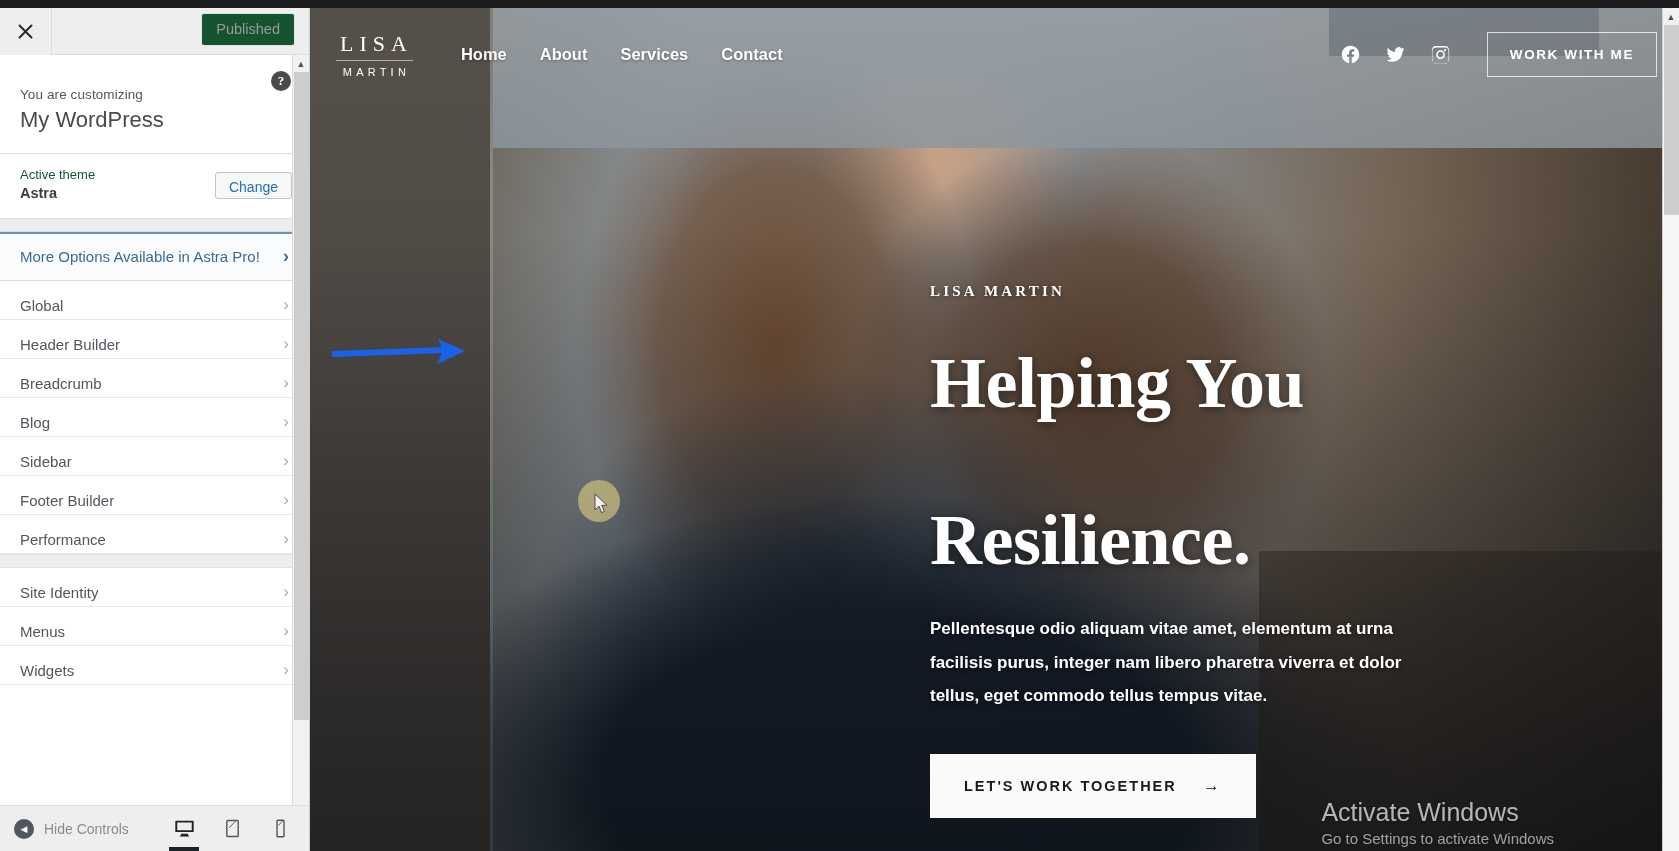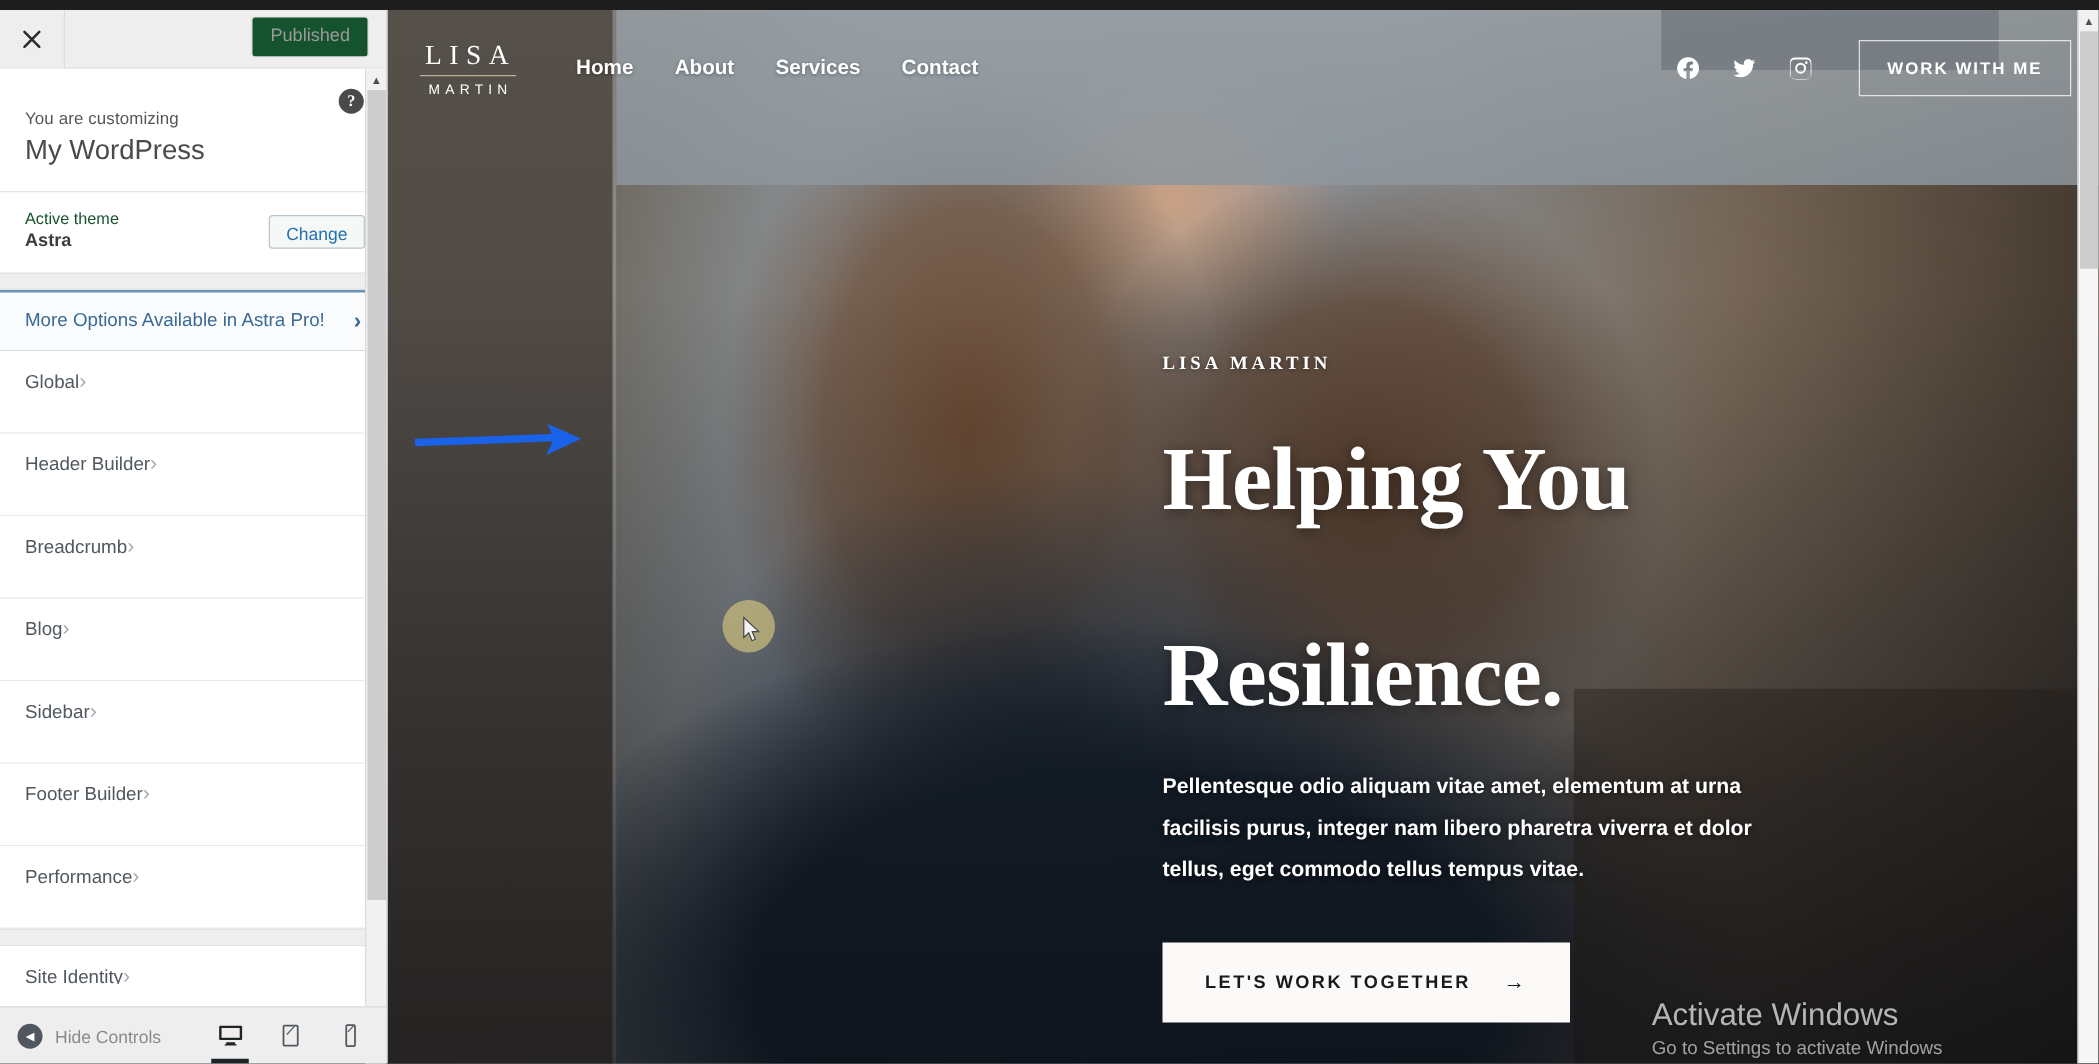--- a/index.html
+++ b/index.html
@@ -153,25 +153,26 @@
   .astra-pro-row .label {
     font-size: 15px;
     color: #3a6b96;
     font-weight: 500;
   }
   .astra-pro-row .chev { color: #3a6b96; font-size: 18px; font-weight: bold; }
 
   .menu-item {
     display: flex;
     align-items: center;
-    justify-content: flex-start;
-    padding: 14px 20px 31px;
+    justify-content: space-between;
+    padding: 14px 20px 4px;
     border-bottom: 1px solid #e8e8e8;
     background: #fff;
     cursor: pointer;
+    gap: 44px;
   }
   .menu-item .label {
     font-size: 15px;
     color: #50575e;
   }
   .menu-item .chev {
     color: #a7aaad;
     font-size: 17px;
   }
   .menu-sep { height: 14px; background: #eeeeee; border-bottom: 1px solid #e2e2e2; border-top:1px solid #e2e2e2;}

